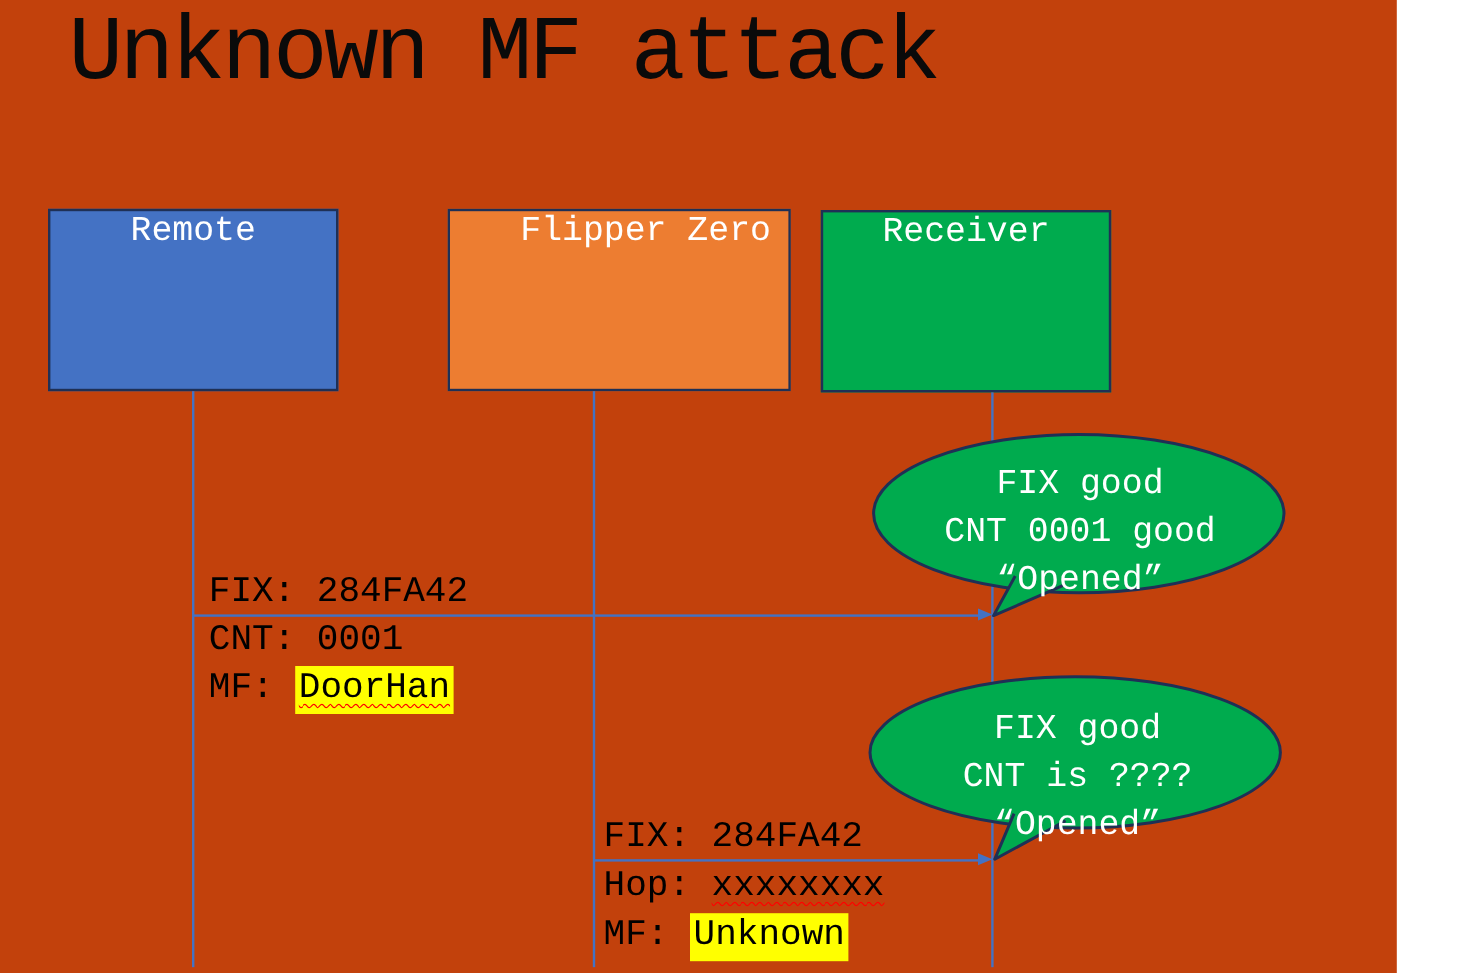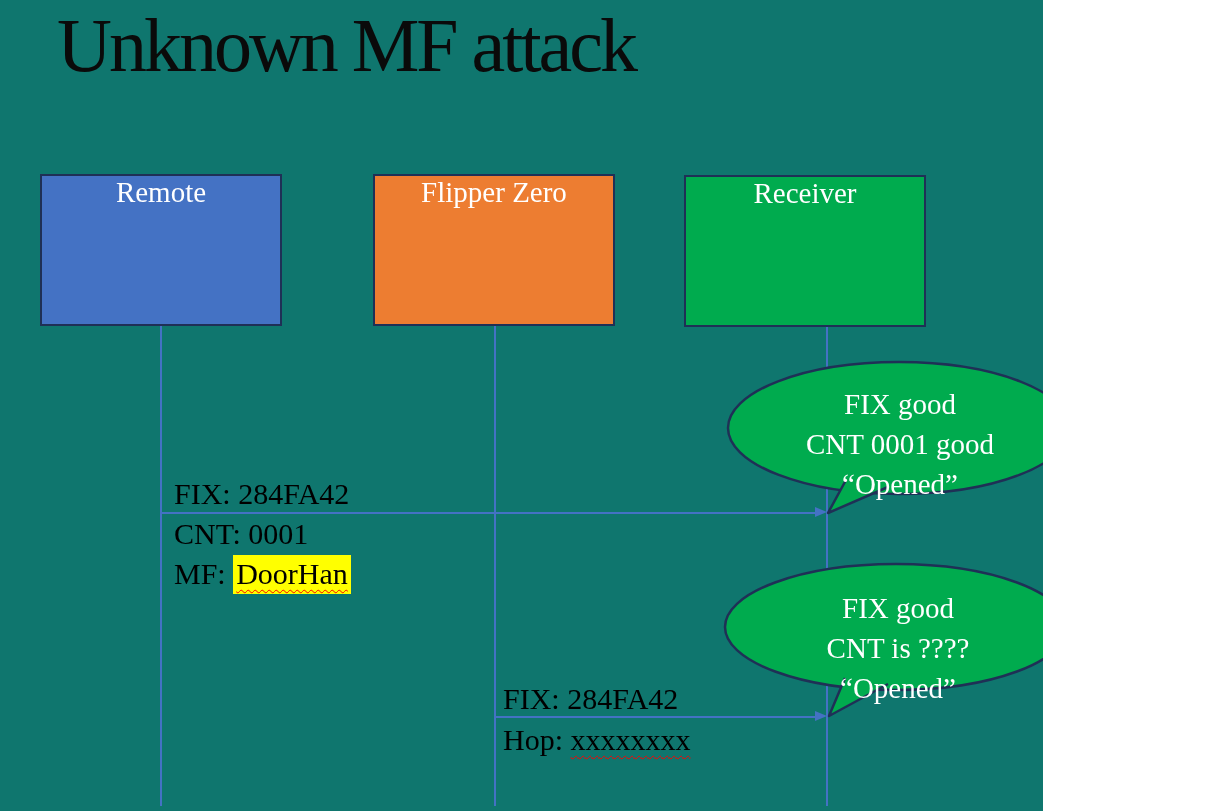--- a/index.html
+++ b/index.html
@@ -1,40 +1,40 @@
 <!DOCTYPE html>
 <html style="--actor_blue: #4472c4; --actor_orange: #ed7d31; --actor_green: #00ab4e; --border_navy: #1f3056; --line_blue: #4472c4; --highlight_yellow: #ffff00; --squiggle_red: #ff0000;"><head>
 <meta charset="utf-8">
 <style>
   html,body { margin:0; padding:0; background:#ffffff; }
   #canvas {
     position:relative;
-    width:1043px; height:811px;
-    background:#0f766e;
+    width:1164px; height:811px;
+    background:#c2410c;
     overflow:hidden;
-    font-family:Liberation Serif, serif;
+    font-family:Liberation Mono, monospace;
   }
 
   
   .slide-title {
     position:absolute; left:57px; top:2px;
     font-size:76px; font-weight:200; letter-spacing:-3px;
     color:#0a0a0a; white-space:nowrap;
   }
 
   
   .actor {
     position:absolute;
     width:238px; height:148px;
     border:2px solid var(--border_navy,#1f3056);
     display:flex; align-items:flex-start; justify-content:center;
     color:#ffffff; font-size:29px;
   }
   .actor-remote   { left:40px;  top:174px; background:var(--actor_blue,#4472c4); }
-  .actor-flipper  { left:373px; top:174px; background:var(--actor_orange,#ed7d31); }
+  .actor-flipper  { left:373px; top:174px; background:var(--actor_orange,#ed7d31);padding-left:44px; }
   .actor-receiver { left:684px; top:175px; background:var(--actor_green,#00ab4e); }
 
   
   .vline {
     position:absolute; width:1.5px;
     background:var(--line_blue,#4472c4);
   }
   .vline-remote   { left:160px; top:326px; height:480px; }
   .vline-flipper  { left:494px; top:326px; height:480px; }
   .vline-receiver { left:826px; top:327px; height:479px; }
@@ -132,20 +132,21 @@
 
   <div class="msg msg-1">
     <div>FIX: 284FA42</div>
     <div>CNT: 0001</div>
     <div><span>MF: </span><span class="hl squiggle">DoorHan</span></div>
   </div>
 
   <div class="msg msg-2">
     <div>FIX: 284FA42</div>
     <div><span>Hop: </span><span class="squiggle">xxxxxxxx</span></div>
+    <div><span>MF: </span><span class="hl">Unknown</span></div>
   </div>
 
   <svg id="bubble-layer" viewBox="0 0 1216 811" xmlns="http://www.w3.org/2000/svg">
     <g>
       <ellipse class="bubble-shape" cx="899" cy="428" rx="171" ry="66"></ellipse>
       <path class="bubble-tail" d="M 846 480 L 828 513 L 888 487"></path>
     </g>
     <g>
       <ellipse class="bubble-shape" cx="896" cy="627" rx="171" ry="63"></ellipse>
       <path class="bubble-tail" d="M 845 678 L 829 716 L 888 684"></path>

